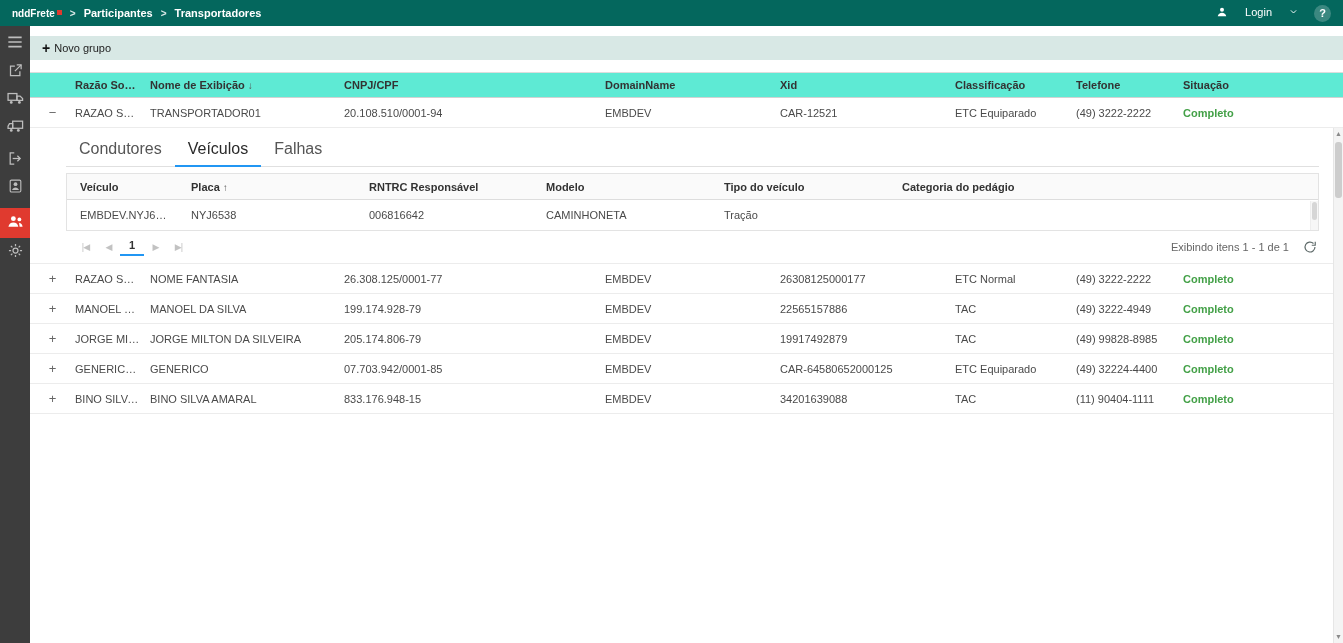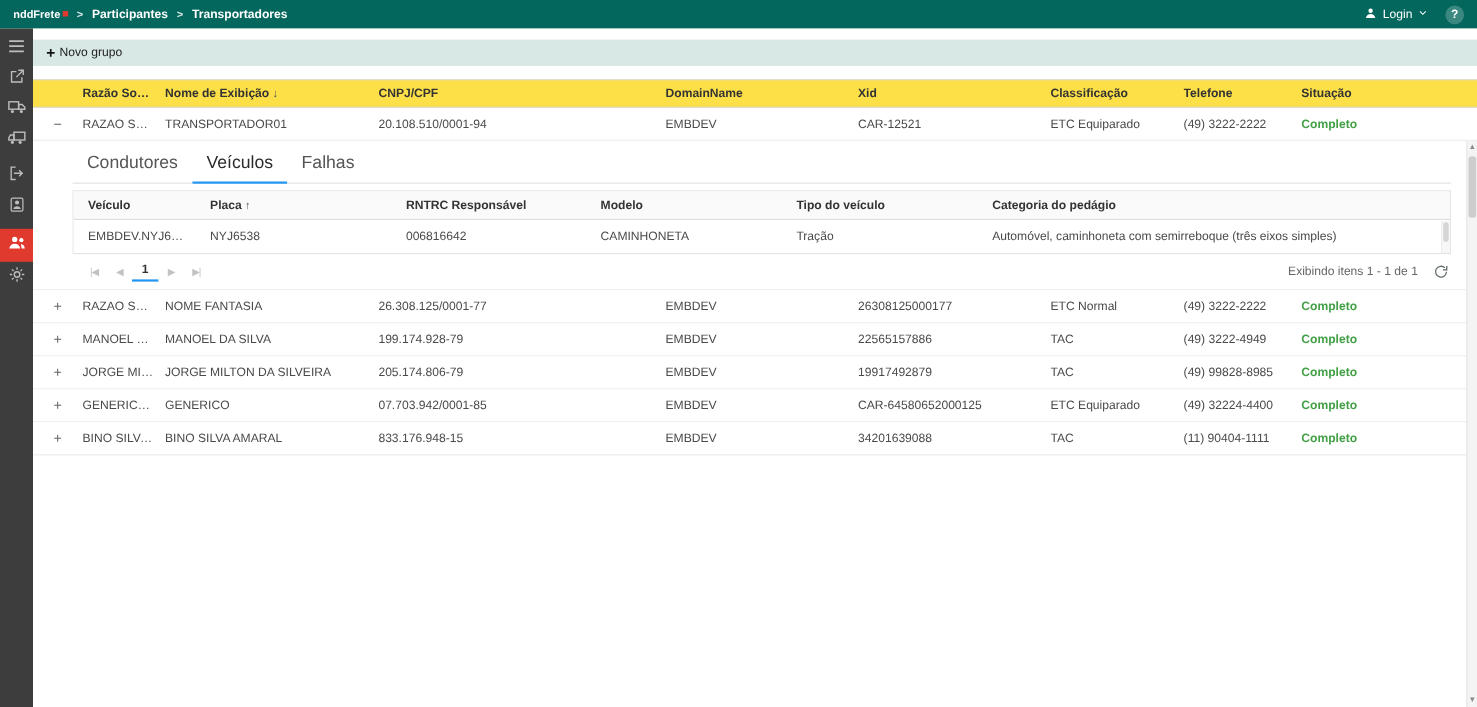--- a/index.html
+++ b/index.html
@@ -9,21 +9,21 @@
   .app { width:1343px; height:643px; display:flex; flex-direction:column; }
 
   
   .topbar { flex:0 0 26px; background:#04675d; color:#fff; display:flex;
             align-items:center; padding:0 12px; font-size:11px; }
   .logo { font-size:10px; font-weight:bold; display:flex; align-items:flex-start; cursor:pointer; }
   .logo-sq { width:5px; height:5px; background:#e03a2f; margin-left:2px; margin-top:2px; display:inline-block; }
   .crumb-sep { margin:0 8px; opacity:.85; font-size:10px; font-weight:bold; }
   .crumb { font-weight:bold; cursor:pointer; }
   .top-right { margin-left:auto; display:flex; align-items:center; }
-  .login { display:flex; align-items:center; gap:5px; cursor:pointer; }
+  .login { display:flex; gap:17px; cursor:pointer; }
   .help { width:17px; height:17px; border-radius:50%; background:rgba(255,255,255,.22);
           display:flex; align-items:center; justify-content:center; font-weight:bold;
           font-size:11px; margin-left:16px; cursor:pointer; }
 
   
   .body { flex:1; display:flex; min-height:0; }
   .sidebar { flex:0 0 30px; background:#3d3d3d; display:flex; flex-direction:column; align-items:center; }
   .sb-item { width:30px; height:28px; display:flex; align-items:center; justify-content:center; cursor:pointer; }
   .sb-item.active { background:#e03a2f; height:30px; }
   .mt4 { margin-top:4px; } .mt6 { margin-top:6px; }
@@ -40,21 +40,21 @@
   
   .mint-bar { margin-top:10px; height:24px; background:#d8e8e5; display:flex; align-items:center; padding:0 12px; }
   .new-group { display:flex; align-items:center; gap:4px; font-size:11px; color:#222; cursor:pointer; }
   .plus { font-size:14px; font-weight:bold; color:#111; line-height:1; }
 
   
   .grid { margin-top:12px; }
   .thead, .trow { display:grid;
     grid-template-columns:45px 75px 194px 261px 175px 175px 121px 107px 1fr;
     align-items:center; }
-  .thead { height:26px; background:#fde047; border-top:1px solid #ddd; border-bottom:1px solid #d2d2d2;
+  .thead { height:26px; background:#5eead4; border-top:1px solid #ddd; border-bottom:1px solid #d2d2d2;
            font-weight:bold; font-size:11px; color:#333; }
   .trow { height:30px; border-bottom:1px solid #ececec; font-size:11px; color:#4a4a4a; background:#fff; }
   .td { overflow:hidden; white-space:nowrap; text-overflow:ellipsis; padding-right:10px; }
   .c-exp { text-align:center; padding-right:0; }
   .expander { color:#666; font-size:13px; cursor:pointer; display:inline-block; width:16px; }
   .sort { margin-left:3px; font-size:10px; color:#555; }
   .status { color:#43a047; font-weight:bold; }
   .hcell { cursor:pointer; }
 
   
@@ -250,21 +250,20 @@
               <div class="itd hcell"><span>Modelo</span></div>
               <div class="itd hcell"><span>Tipo do veículo</span></div>
               <div class="itd hcell"><span>Categoria do pedágio</span></div>
             </div>
             <div class="itrow">
               <div class="itd">EMBDEV.NYJ6538</div>
               <div class="itd">NYJ6538</div>
               <div class="itd">006816642</div>
               <div class="itd">CAMINHONETA</div>
               <div class="itd">Tração</div>
-              <div class="itd">Automóvel, caminhoneta com semirreboque (três eixos simples)</div>
             </div>
             <div class="iscroll">
                 <div class="thumb"></div>
               </div>
           </div>
 
           <div class="pager">
             <span class="pg">|◀</span>
             <span class="pg">◀</span>
             <span class="pg page">1</span>

